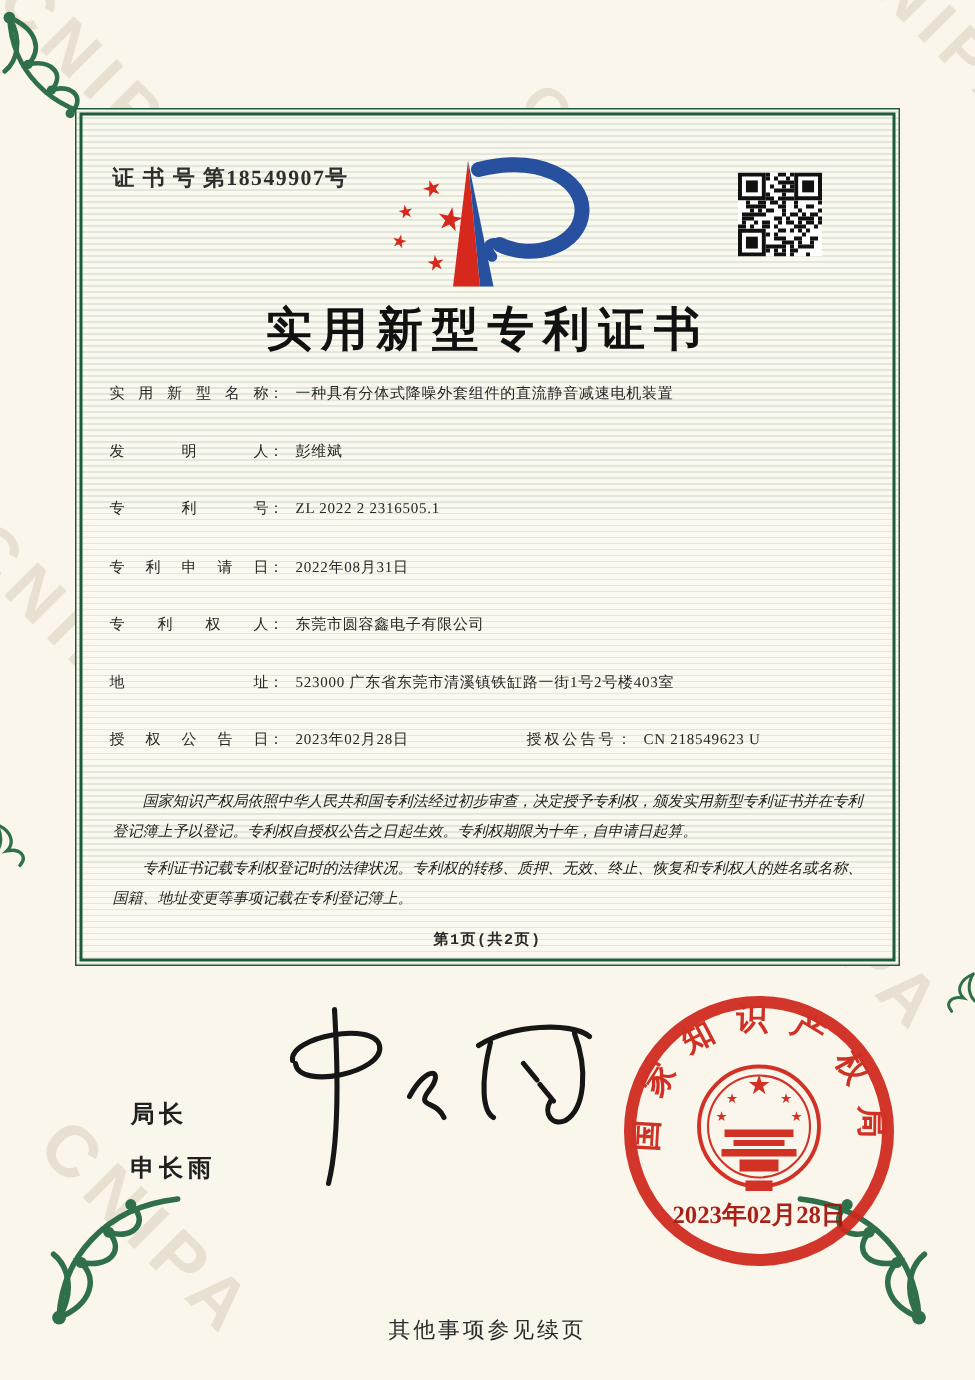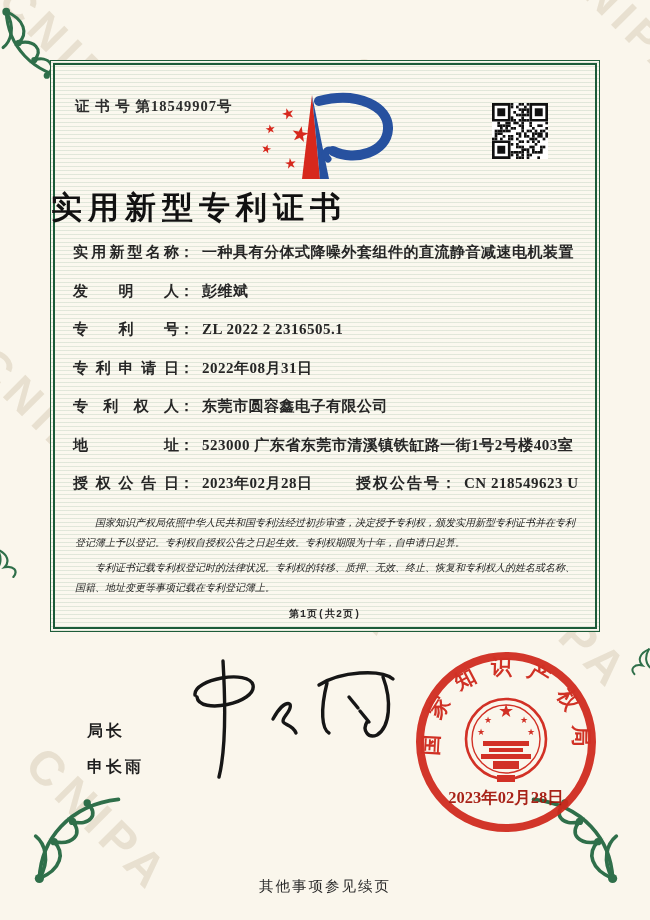--- a/index.html
+++ b/index.html
@@ -18,21 +18,21 @@
     font-weight:bold;
     color:rgba(182,163,126,0.26);
     transform:rotate(45deg);
     letter-spacing:7px;
     pointer-events:none;
     white-space:nowrap;
   }
 
   
   .frame{
-    position:absolute;left:50px;top:60px;width:550px;height:572px;
+    position:absolute;left:50px;top:72px;width:550px;height:572px;
     border:1px solid #1d5c3a;
     box-sizing:border-box;
     background:
       repeating-linear-gradient(0deg,
         rgba(120,162,132,0.20) 0px, rgba(120,162,132,0.20) 1px,
         rgba(0,0,0,0) 1px, rgba(0,0,0,0) 4px),
       #fbf8ef;
   }
   .frame-inner{
     position:absolute;inset:2px;
@@ -43,26 +43,27 @@
   .cert-no{
     position:absolute;left:24px;top:36px;
     font-size:14.5px;font-weight:600;letter-spacing:1px;color:#2e2e2e;
   }
 
   .logo{position:absolute;left:208px;top:30px;}
   .qr{position:absolute;left:441px;top:42px;}
 
   .title{
     position:absolute;left:0;right:0;top:126px;
+    text-align:center;
     font-size:31px;font-weight:bold;letter-spacing:6px;color:#111;
     margin:0;
   }
 
   .fields{position:absolute;left:22px;right:18px;top:182px;}
-  .frow{height:38.5px;font-size:15px;font-weight:700;color:#262626;white-space:nowrap;}
+  .frow{height:38.5px;font-size:10px;font-weight:400;color:#262626;white-space:nowrap;}
   .lbl{display:inline-block;width:106px;text-align:justify;text-align-last:justify;}
   .colon{display:inline-block;margin-right:8px;}
   .val{letter-spacing:0.5px;}
   .val-fixed{display:inline-block;width:146px;letter-spacing:0.5px;}
   .lbl2{display:inline-block;margin-left:8px;letter-spacing:2px;text-align:center;}
 
   .paras{position:absolute;left:24px;right:24px;top:452px;}
   .paras p{
     margin:0 0 6px 0;
     font-size:10px;line-height:1.95;

